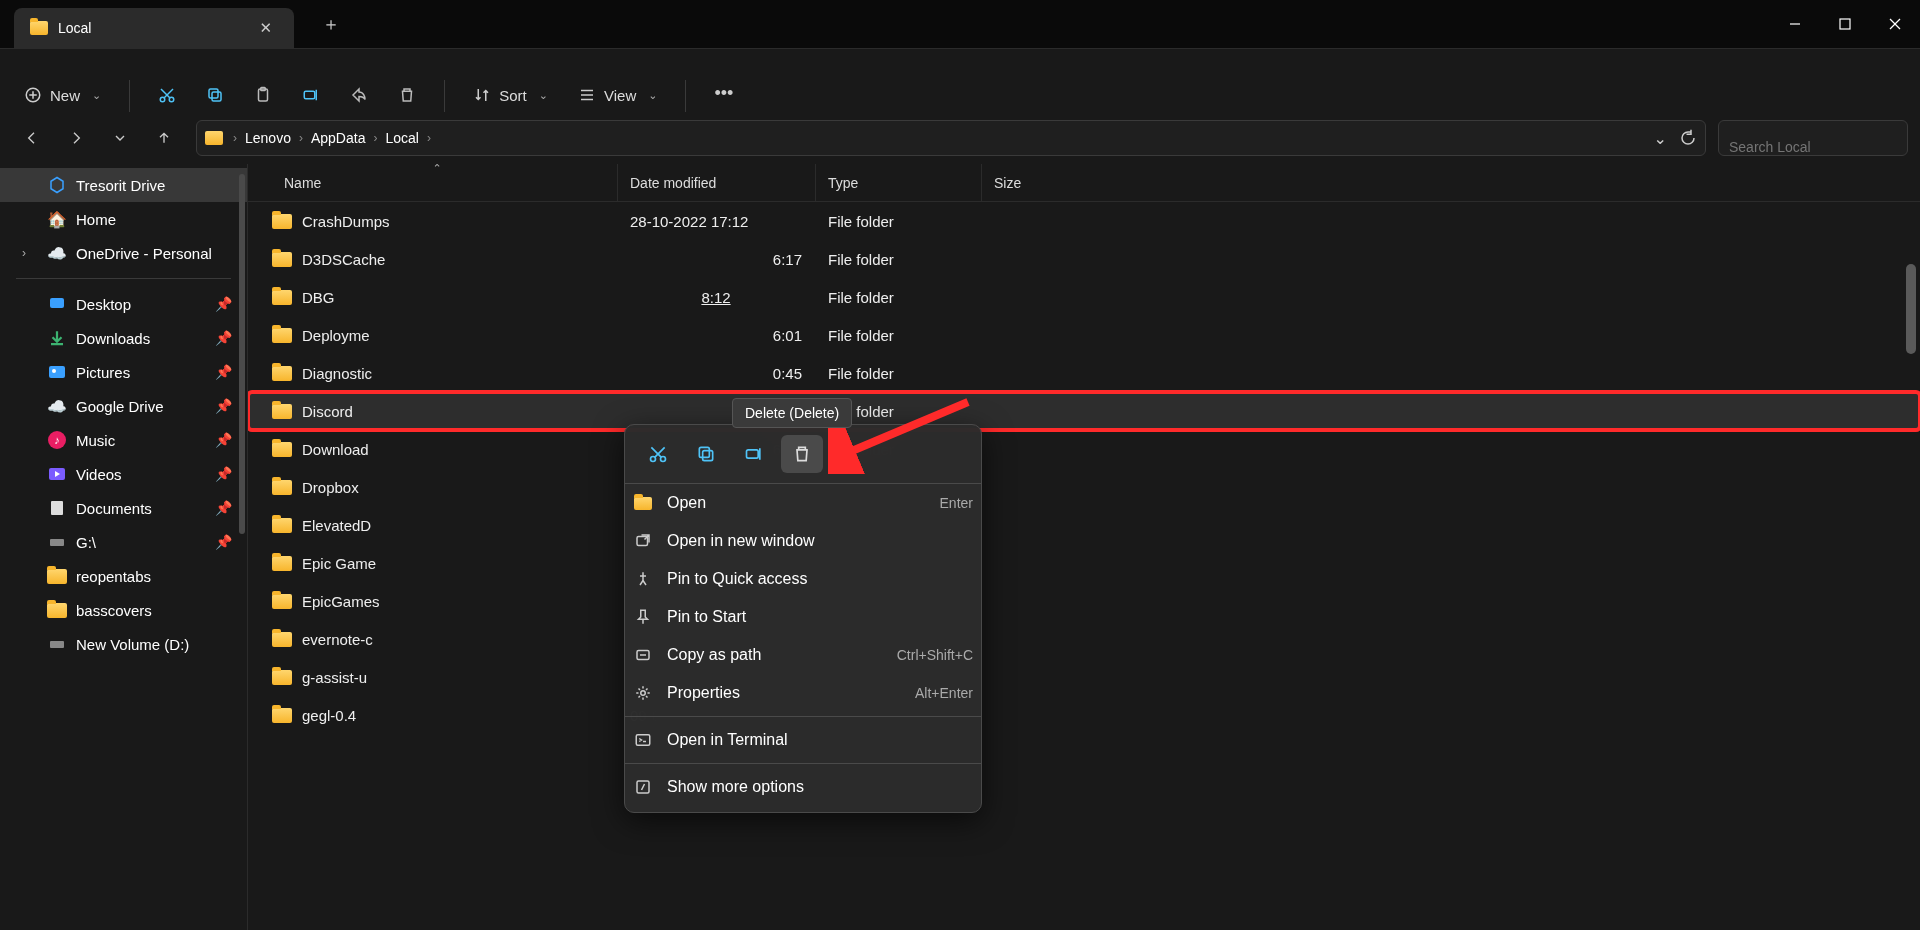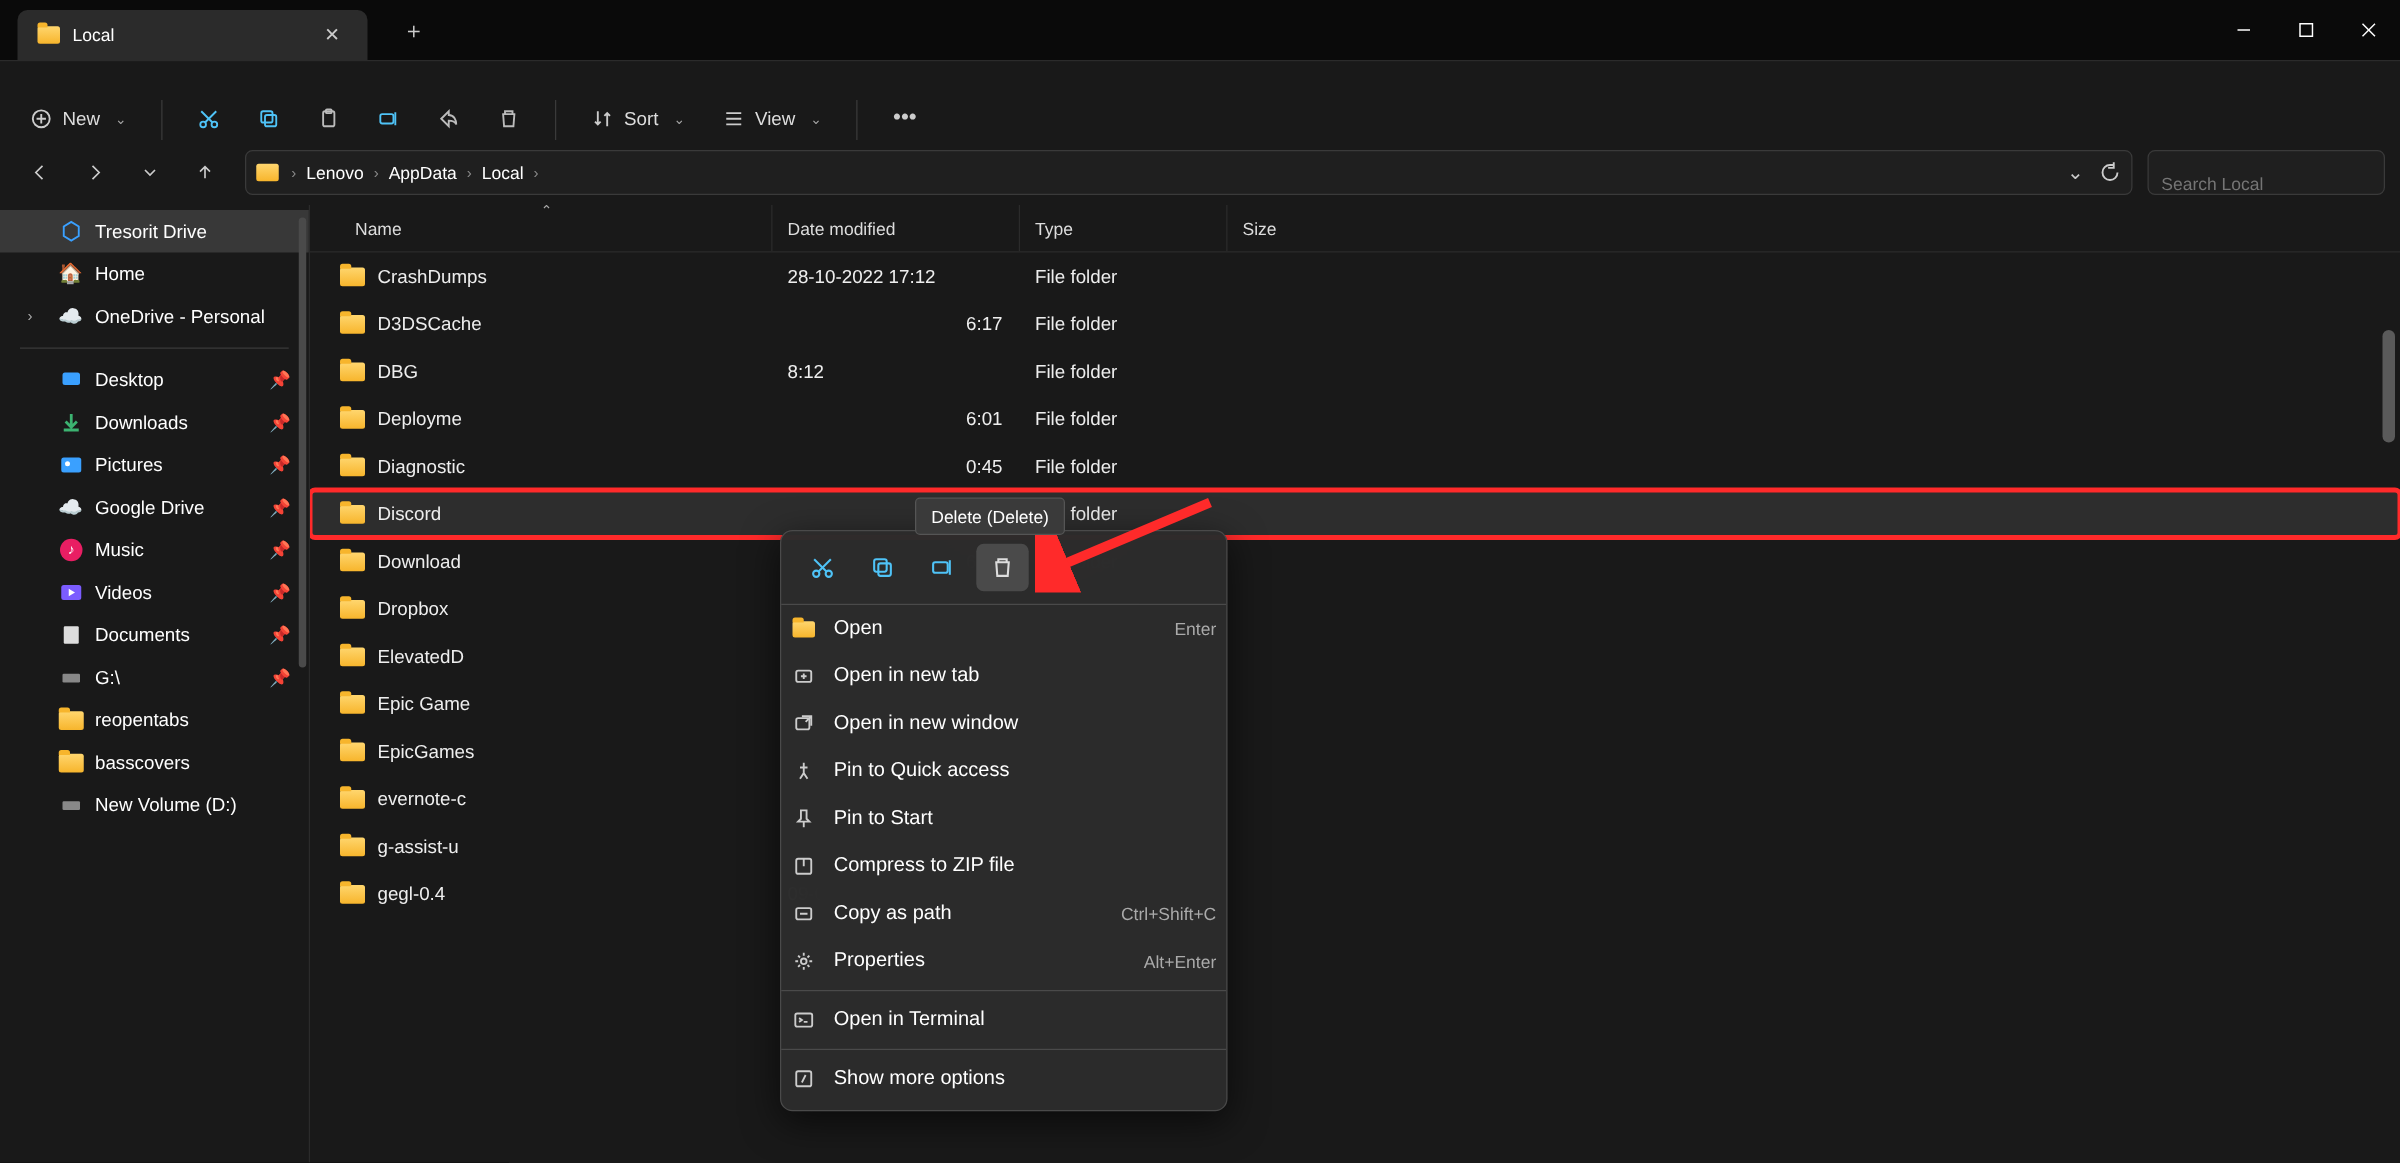--- a/index.html
+++ b/index.html
@@ -394,21 +394,21 @@
           </div>
     <div class="cell cell-date" style="text-align:right;padding-right:14px;">6:17</div>
     <div class="cell cell-type">File folder</div>
     <div class="cell cell-size"></div>
   </div>
         <div class="row ">
     <div class="cell cell-name">
             <div class="folder-ico-sm"></div>
             <span>DBG</span>
           </div>
-    <div class="cell cell-date" style="text-align:left;padding-right:14px;">8:12</div>
+    <div class="cell cell-date" style="text-align:center;padding-right:14px;text-decoration:underline;">8:12</div>
     <div class="cell cell-type">File folder</div>
     <div class="cell cell-size"></div>
   </div>
         <div class="row ">
     <div class="cell cell-name">
             <div class="folder-ico-sm"></div>
             <span>Deployme</span>
           </div>
     <div class="cell cell-date" style="text-align:right;padding-right:14px;">6:01</div>
     <div class="cell cell-type">File folder</div>
@@ -538,30 +538,20 @@
           <div class="ctx-item">
             <span class="ctx-item-ico">
               <div class="folder-ico-sm" style="width:18px;height:13px;"></div>
             </span>
             <span>Open</span>
             <span class="ctx-shortcut">Enter</span>
           </div>
           <div class="ctx-item">
             <span class="ctx-item-ico">
               <svg width="18" height="18" viewBox="0 0 24 24" fill="none" stroke="#ccc" stroke-width="2">
-                <rect x="4" y="6" width="16" height="12" rx="2"></rect>
-                <line x1="12" y1="9" x2="12" y2="15"></line>
-                <line x1="9" y1="12" x2="15" y2="12"></line>
-              </svg>
-            </span>
-            <span>Open in new tab</span>
-          </div>
-          <div class="ctx-item">
-            <span class="ctx-item-ico">
-              <svg width="18" height="18" viewBox="0 0 24 24" fill="none" stroke="#ccc" stroke-width="2">
                 <rect x="4" y="6" width="14" height="12" rx="2"></rect>
                 <path d="M10 4 L20 4 L20 14 M14 10 L20 4"></path>
               </svg>
             </span>
             <span>Open in new window</span>
           </div>
           <div class="ctx-item">
             <span class="ctx-item-ico">
               <svg width="18" height="18" viewBox="0 0 24 24" fill="none" stroke="#ccc" stroke-width="2">
                 <path d="M12 3 L12 14 M8 8 L16 8 M12 14 L8 20 M12 14 L16 20"></path>
@@ -569,29 +559,20 @@
             </span>
             <span>Pin to Quick access</span>
           </div>
           <div class="ctx-item">
             <span class="ctx-item-ico">
               <svg width="18" height="18" viewBox="0 0 24 24" fill="none" stroke="#ccc" stroke-width="2">
                 <path d="M9 3 L15 3 L15 12 L18 15 L6 15 L9 12 Z M12 15 L12 21"></path>
               </svg>
             </span>
             <span>Pin to Start</span>
-          </div>
-          <div class="ctx-item">
-            <span class="ctx-item-ico">
-              <svg width="18" height="18" viewBox="0 0 24 24" fill="none" stroke="#ccc" stroke-width="2">
-                <rect x="4" y="4" width="16" height="16" rx="2"></rect>
-                <line x1="12" y1="4" x2="12" y2="12"></line>
-              </svg>
-            </span>
-            <span>Compress to ZIP file</span>
           </div>
           <div class="ctx-item">
             <span class="ctx-item-ico">
               <svg width="18" height="18" viewBox="0 0 24 24" fill="none" stroke="#ccc" stroke-width="2">
                 <rect x="4" y="6" width="16" height="12" rx="2"></rect>
                 <path d="M8 12 L16 12"></path>
               </svg>
             </span>
             <span>Copy as path</span>
             <span class="ctx-shortcut">Ctrl+Shift+C</span>

